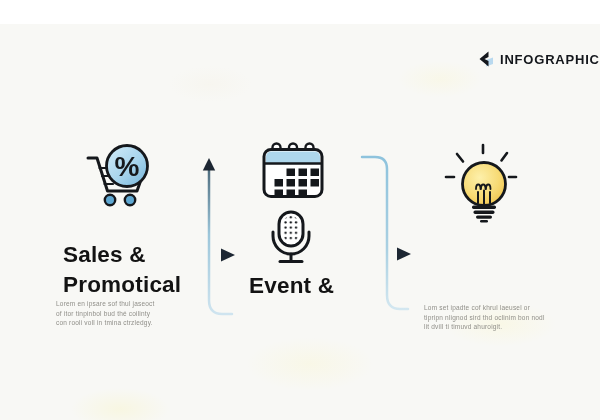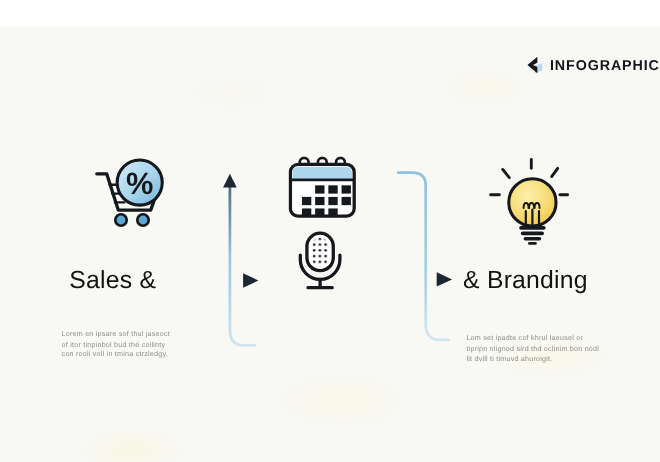--- a/index.html
+++ b/index.html
@@ -12,21 +12,21 @@
       radial-gradient(ellipse 70px 30px at 120px 385px, rgba(248,245,210,.55), transparent 70%),
       radial-gradient(ellipse 90px 38px at 310px 340px, rgba(249,246,214,.45), transparent 70%),
       radial-gradient(ellipse 80px 32px at 500px 300px, rgba(250,247,216,.5), transparent 70%),
       radial-gradient(ellipse 60px 26px at 440px 55px, rgba(249,246,214,.4), transparent 70%),
       radial-gradient(ellipse 60px 26px at 210px 60px, rgba(246,244,236,.6), transparent 70%);
     margin-top: 24px;
   }
   .abs { position:absolute; }
   .brand { top:27px; left:477px; display:flex; align-items:center; gap:6px; }
   .brand-text { font-size:13px; font-weight:bold; letter-spacing:.8px; color:#14171c; }
-  .heading { font-weight:normal; color:#131313; font-size:22.5px; line-height:30px; letter-spacing:.2px; }
+  .heading { font-weight:bold; color:#131313; font-size:22.5px; line-height:30px; letter-spacing:.2px; }
   .body-copy { font-size:6.5px; line-height:9.5px; color:#8f8e88; letter-spacing:.2px; }
   svg { display:block; }
 </style>
 </head>
 <body>
 
 <div class="stage">
 
   <div class="abs brand">
     <svg width="17" height="17" viewBox="0 0 17 17">
@@ -47,20 +47,21 @@
     <path d="M4 16 H13 L23.5 49 H53 L59 32" fill="none" stroke="#15181c" stroke-width="3" stroke-linecap="round" stroke-linejoin="round"></path>
     <path d="M15.5 26 H27 M18 34 H27 M20.5 42 H29" stroke="#15181c" stroke-width="2.2" stroke-linecap="round"></path>
     <circle cx="26" cy="58" r="5.2" fill="#5fa8d2" stroke="#15181c" stroke-width="2.4"></circle>
     <circle cx="46" cy="58" r="5.2" fill="#5fa8d2" stroke="#15181c" stroke-width="2.4"></circle>
     <circle cx="43" cy="24" r="20.5" fill="url(#pctGrad)" stroke="#15181c" stroke-width="2.8"></circle>
     <text x="43" y="34" text-anchor="middle" font-size="28" font-weight="bold" fill="#15181c" font-family="Liberation Sans, sans-serif">%</text>
   </svg>
 
   <div class="abs heading" style="left:63px;top:216px;">
     <div>Sales &amp;</div>
+    <div>Promotical</div>
   </div>
   <p class="abs body-copy" style="left:56px;top:275px;width:104px;">Lorem en ipsare sof thul jaseoct of itor tinpinbol bud thé coilinty con rooli voll in tmina ctrzledgy.</p>
 
   <svg class="abs" style="left:160px;top:124px;" width="80" height="176" viewBox="0 0 80 176">
     <defs>
       <linearGradient id="vGrad1" x1="0" y1="0" x2="0" y2="1">
         <stop offset="0%" stop-color="#4f6d7e"></stop>
         <stop offset="45%" stop-color="#9cc6da"></stop>
         <stop offset="100%" stop-color="#cfe4ef"></stop>
       </linearGradient>
@@ -104,20 +105,21 @@
       </pattern>
     </defs>
     <rect x="11" y="2" width="24" height="34" rx="12" fill="#fff" stroke="#15181c" stroke-width="3"></rect>
     <rect x="15" y="6" width="16" height="26" rx="8" fill="url(#micDots)"></rect>
     <path d="M5 22 v4 a18 18 0 0 0 36 0 v-4" fill="none" stroke="#15181c" stroke-width="3" stroke-linecap="round"></path>
     <path d="M23 44 V50.5" stroke="#15181c" stroke-width="3" stroke-linecap="round"></path>
     <path d="M12 51.5 H34" stroke="#15181c" stroke-width="3" stroke-linecap="round"></path>
   </svg>
 
   <div class="abs heading" style="left:249px;top:247px;">
+    <div>Event &amp;</div>
   </div>
 
   <svg class="abs" style="left:340px;top:118px;" width="80" height="180" viewBox="0 0 80 180">
     <defs>
       <linearGradient id="hGrad2" x1="0" y1="0" x2="1" y2="0">
         <stop offset="0%" stop-color="#bcdbe9"></stop>
         <stop offset="55%" stop-color="#7493a4"></stop>
         <stop offset="100%" stop-color="#243140"></stop>
       </linearGradient>
       <linearGradient id="vGrad2" x1="0" y1="0" x2="0" y2="1">
@@ -151,17 +153,16 @@
     <path d="M35 52 V63 M41 50.5 V64 M47 52 V63" stroke="#15181c" stroke-width="2" stroke-linecap="round"></path>
     <g fill="#15181c">
       <rect x="29" y="65.5" width="24" height="3.4" rx="1.6"></rect>
       <rect x="30.5" y="70.5" width="21" height="3.4" rx="1.6"></rect>
       <rect x="33" y="75.5" width="16" height="3.2" rx="1.6"></rect>
       <rect x="37" y="80" width="8" height="2.6" rx="1.3"></rect>
     </g>
   </svg>
 
   <div class="abs heading" style="left:421px;top:216px;">
-    <div>&amp; Branding</div>
   </div>
   <p class="abs body-copy" style="left:424px;top:279px;width:122px;">Lom set ipadte cof khrul laeusel or tipripn nlignod sird thd oclinim bon nodl lit dvill ti timuvd ahuroigit.</p>
 
 </div>
 
 </body></html>

